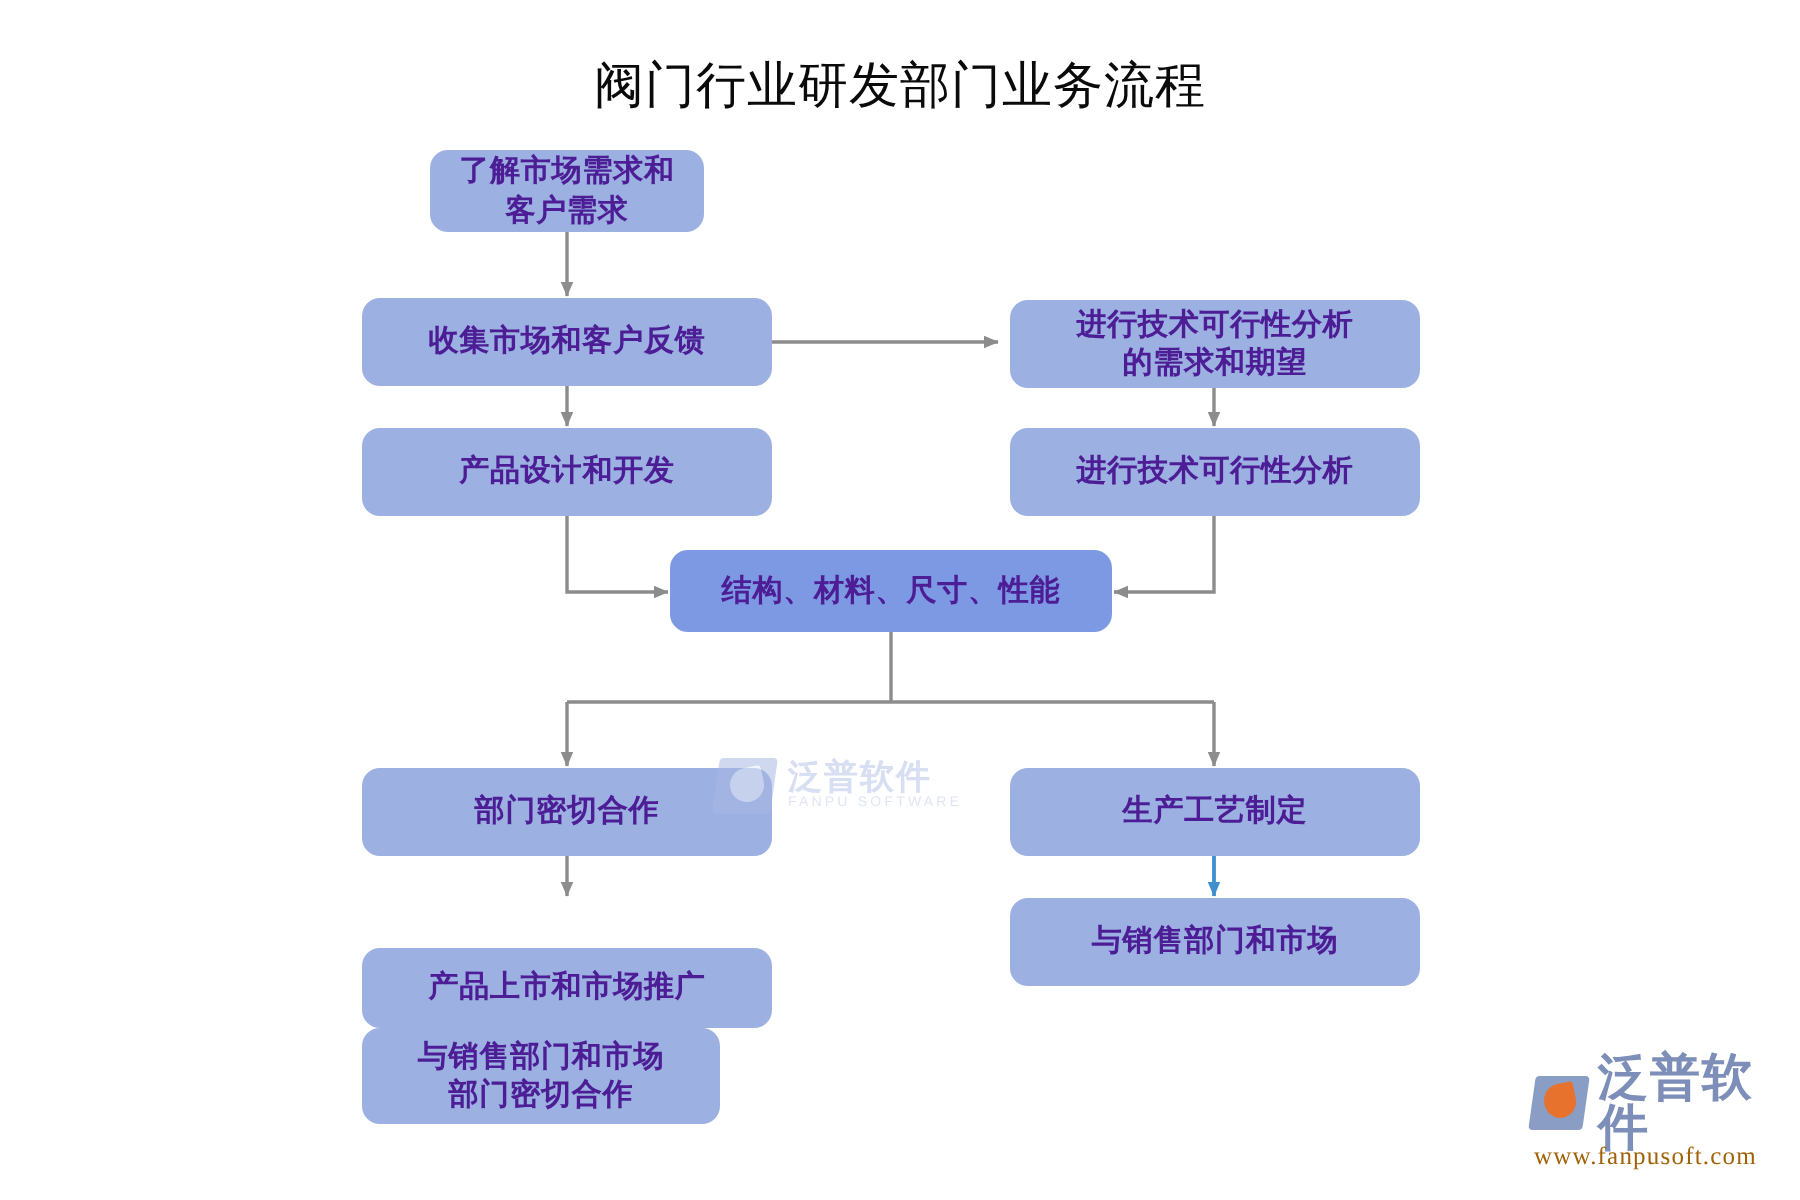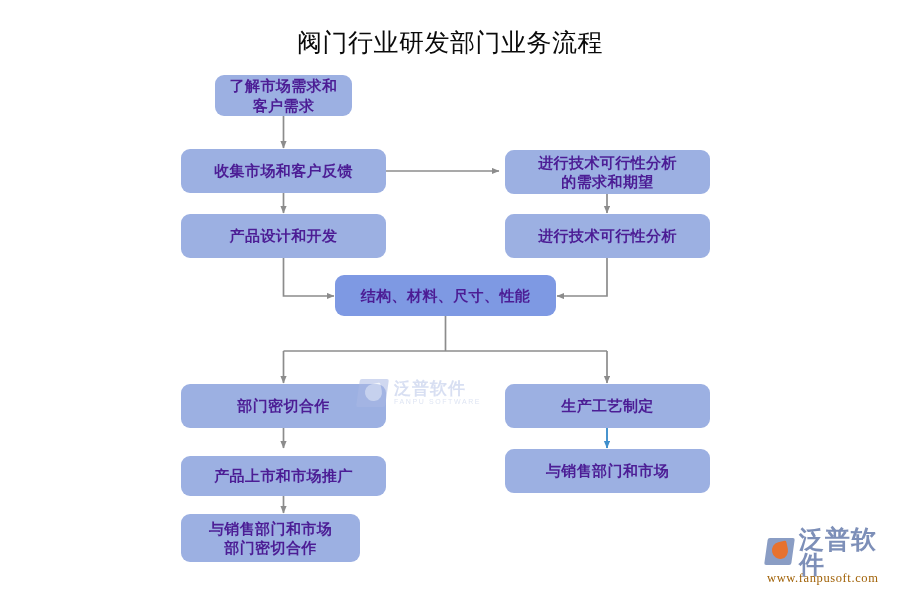--- a/index.html
+++ b/index.html
@@ -220,21 +220,21 @@
   <div class="node" style="left:181px; top:214px; width:205px; height:44px;">产品设计和开发</div>
 
   <div class="node" style="left:505px; top:214px; width:205px; height:44px;text-align:right;">进行技术可行性分析</div>
 
   <div class="node accent" style="left:335px; top:275px; width:221px; height:41px;">结构、材料、尺寸、性能</div>
 
   <div class="node" style="left:181px; top:384px; width:205px; height:44px;">部门密切合作</div>
 
   <div class="node" style="left:505px; top:384px; width:205px; height:44px;">生产工艺制定</div>
 
-  <div class="node" style="left:181px; top:456px; width:205px; height:40px;">产品上市和市场推广</div>
+  <div class="node" style="left:181px; top:474px; width:205px; height:40px;">产品上市和市场推广</div>
 
   <div class="node" style="left:505px; top:449px; width:205px; height:44px;">与销售部门和市场</div>
 
   <div class="node" style="left:181px; top:514px; width:179px; height:48px;">与销售部门和市场
 部门密切合作</div>
 
   <div id="watermark">
     <div class="wm-mark">
       <div class="sq"></div>
       <div class="swoosh"></div>

